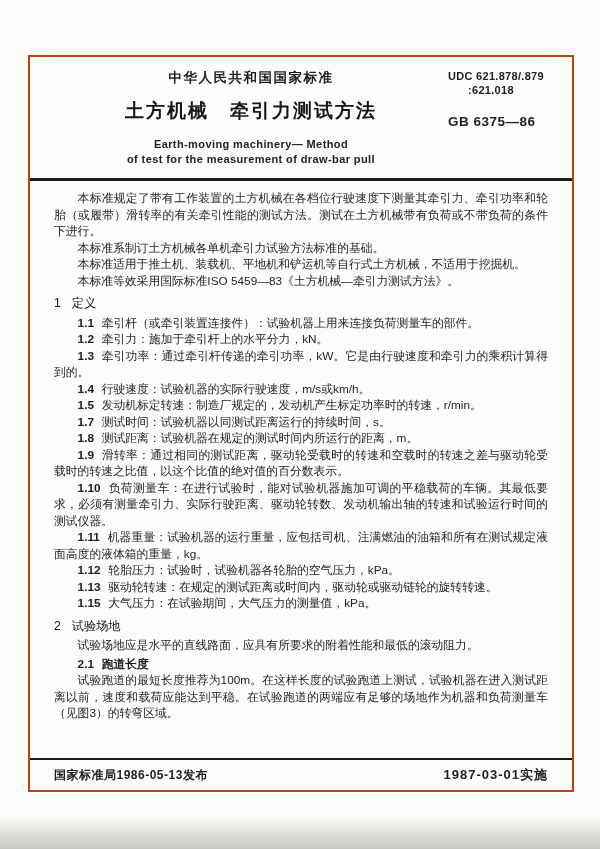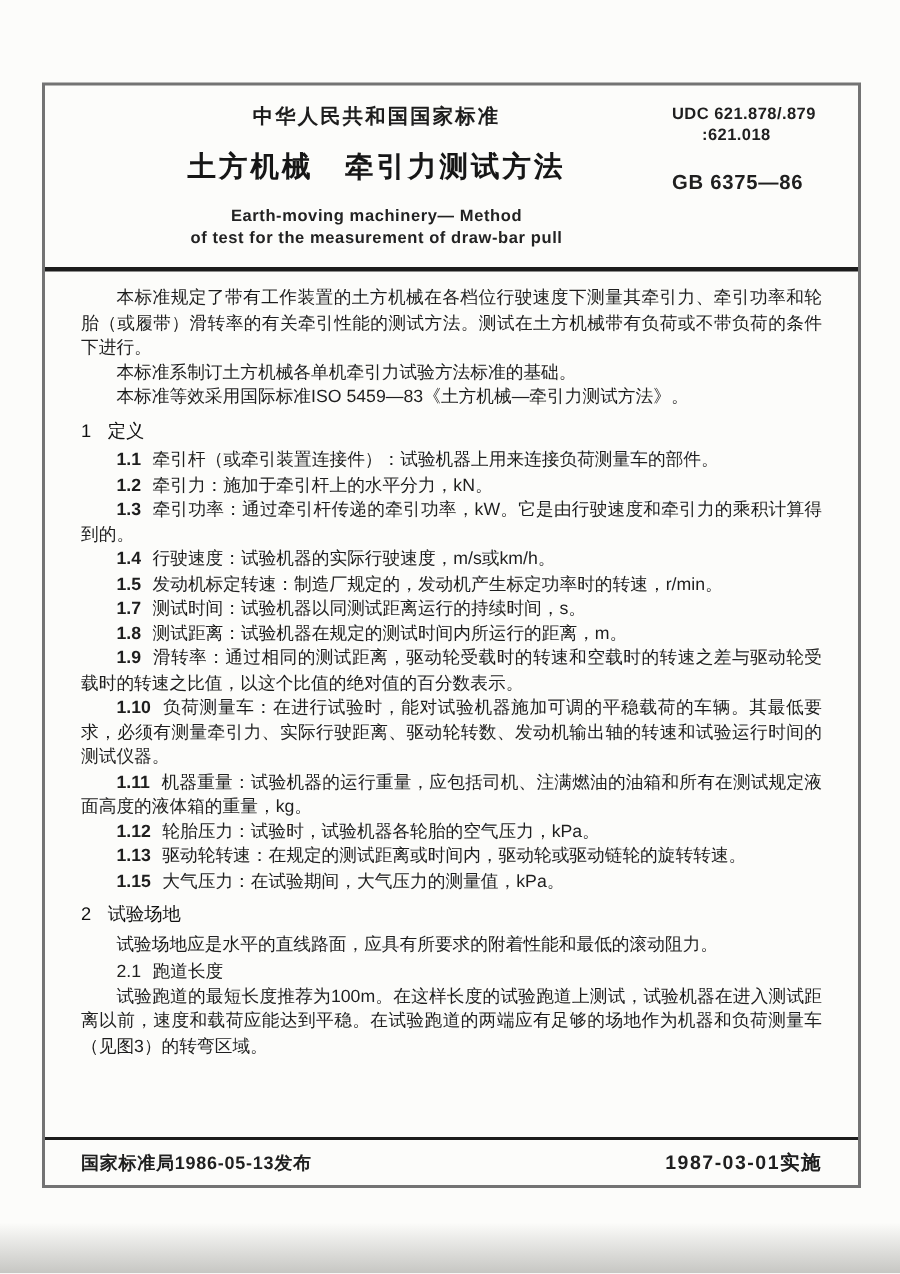--- a/index.html
+++ b/index.html
@@ -16,21 +16,21 @@
     overflow: hidden;
   }
   .scan-shadow {
     position: absolute; left: 0; right: 0; bottom: 0; height: 34px;
     background: linear-gradient(to bottom, rgba(0,0,0,0) 0%, rgba(110,110,104,0.38) 100%);
     pointer-events: none;
   }
   .frame {
     position: absolute;
     left: 28px; right: 26px; top: 55px; height: 737px;
-    border: 2px solid #737373;
+    border: 2px solid #c2410c;
     padding: 0 24px;
     display: flex; flex-direction: column;
     background: transparent;
   }
   
   .hdr { display: flex; padding-top: 12px; }
   .hdr-left { flex: 1; text-align: center; }
   .org {
     font-size: 13.5px; font-weight: bold; letter-spacing: 1.5px; color: #1d1d1d;
   }
@@ -58,21 +58,21 @@
   }
   p.indent { text-indent: 2em; }
   p:empty { display: none; }
   h2.sec {
     font-size: 12.2px; font-weight: normal; color: #111;
     margin: 6px 0 3px;
   }
   h2.sec .no { margin-right: 0.9em; }
   p.def { text-indent: 2em; }
   p.def .no { font-weight: bold; margin-right: 0.65em; }
-  p.subhead { text-indent: 2em; font-weight: normal; margin-top: 2px; }
+  p.subhead { text-indent: 2em; font-weight: bold; margin-top: 2px; }
   p.subhead .no { margin-right: 0.65em; }
   
   footer { flex: 0 0 auto; }
   .footline { height: 2px; background: #1c1c1c; margin: 0 -24px; }
   .foot-row {
     height: 30px; display: flex; align-items: center; justify-content: space-between;
   }
   .pub-date { font-size: 12px; font-weight: bold; letter-spacing: 0.5px; }
   .eff-date { font-size: 13px; font-weight: bold; letter-spacing: 1px; }
 </style>
@@ -95,20 +95,21 @@
         <div class="udc-line">UDC 621.878/.879</div>
         <div class="udc-line udc-line2">:621.018</div>
         <div class="std-no">GB 6375—86</div>
       </div>
     </header>
     <div class="hrule"></div>
 
     <main>
       <p class="indent">本标准规定了带有工作装置的土方机械在各档位行驶速度下测量其牵引力、牵引功率和轮胎（或履带）滑转率的有关牵引性能的测试方法。测试在土方机械带有负荷或不带负荷的条件下进行。</p>
       <p class="indent">本标准系制订土方机械各单机牵引力试验方法标准的基础。</p>
+      <p class="indent">本标准适用于推土机、装载机、平地机和铲运机等自行式土方机械，不适用于挖掘机。</p>
       <p class="indent">本标准等效采用国际标准ISO 5459—83《土方机械—牵引力测试方法》。</p>
 
       <h2 class="sec"><span class="no">1</span><span>定义</span></h2>
 
       <p class="def"><span class="no">1.1</span><span>牵引杆（或牵引装置连接件）：试验机器上用来连接负荷测量车的部件。</span></p>
       <p class="def"><span class="no">1.2</span><span>牵引力：施加于牵引杆上的水平分力，kN。</span></p>
       <p class="def"><span class="no">1.3</span><span>牵引功率：通过牵引杆传递的牵引功率，kW。它是由行驶速度和牵引力的乘积计算得到的。</span></p>
       <p class="def"><span class="no">1.4</span><span>行驶速度：试验机器的实际行驶速度，m/s或km/h。</span></p>
       <p class="def"><span class="no">1.5</span><span>发动机标定转速：制造厂规定的，发动机产生标定功率时的转速，r/min。</span></p>
       <p class="def"><span class="no">1.7</span><span>测试时间：试验机器以同测试距离运行的持续时间，s。</span></p>

